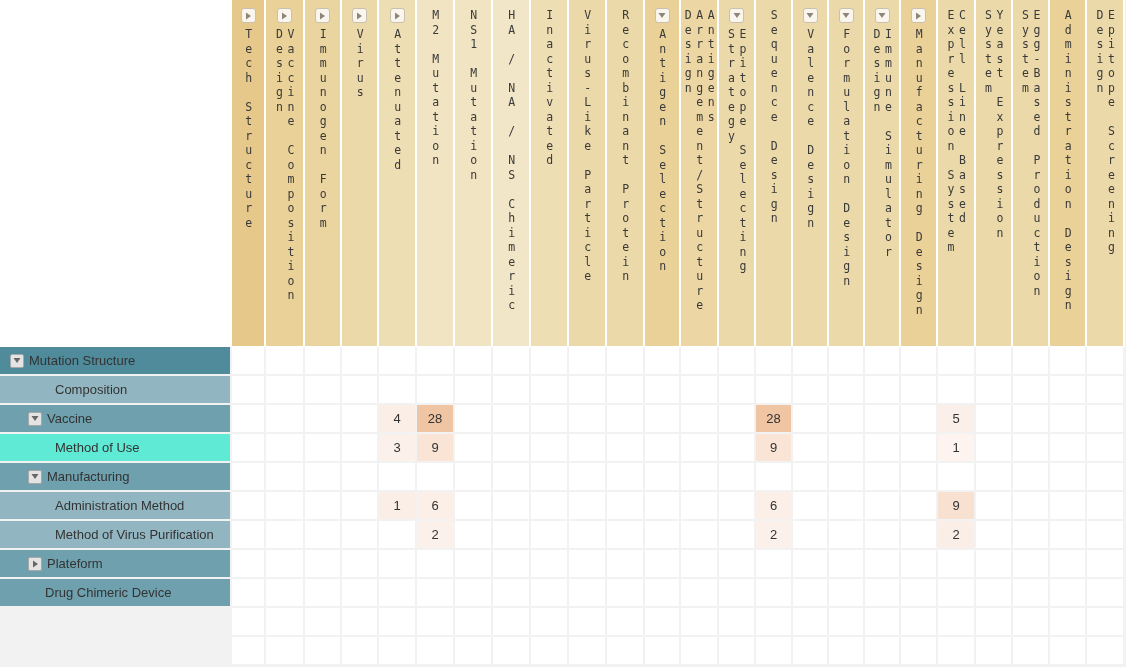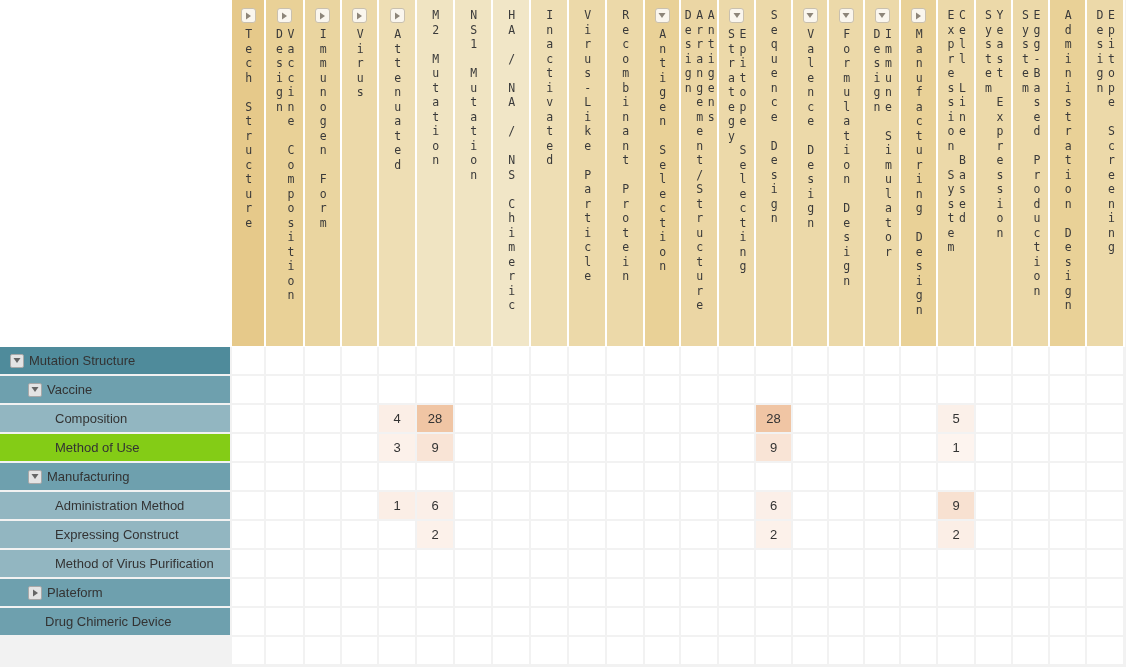--- a/index.html
+++ b/index.html
@@ -310,49 +310,46 @@
 
   <div id="rowheaders">
       <div class="rowhead" style="background: rgb(79, 139, 155); padding-left: 10px;">
         <span class="rtri">
           <svg width="8" height="7" viewBox="0 0 8 7">
             <polygon points="0.5,1 7.5,1 4,6" fill="#666666"></polygon>
           </svg>
         </span>
         <span class="rlabel">Mutation Structure</span>
       </div>
+      <div class="rowhead" style="background: rgb(146, 182, 193); padding-left: 55px;">
+        <span class="rlabel">Composition</span>
+      </div>
       <div class="rowhead" style="background: rgb(110, 160, 174); padding-left: 28px;">
         <span class="rtri">
           <svg width="8" height="7" viewBox="0 0 8 7">
             <polygon points="0.5,1 7.5,1 4,6" fill="#666666"></polygon>
           </svg>
         </span>
         <span class="rlabel">Vaccine</span>
       </div>
-      <div class="rowhead" style="background: rgb(146, 182, 193); padding-left: 55px;">
-        <span class="rlabel">Composition</span>
-      </div>
-      <div class="rowhead" style="background: #84cc16; padding-left: 55px;">
+      <div class="rowhead" style="background: #5eead4; padding-left: 55px;">
         <span class="rlabel">Method of Use</span>
       </div>
       <div class="rowhead" style="background: rgb(110, 160, 174); padding-left: 28px;">
         <span class="rtri">
           <svg width="8" height="7" viewBox="0 0 8 7">
             <polygon points="0.5,1 7.5,1 4,6" fill="#666666"></polygon>
           </svg>
         </span>
         <span class="rlabel">Manufacturing</span>
       </div>
       <div class="rowhead" style="background: rgb(146, 182, 193); padding-left: 55px;">
         <span class="rlabel">Administration Method</span>
       </div>
       <div class="rowhead" style="background: rgb(146, 182, 193); padding-left: 55px;">
-        <span class="rlabel">Expressing Construct</span>
-      </div>
-      <div class="rowhead" style="background: rgb(146, 182, 193); padding-left: 55px;">
         <span class="rlabel">Method of Virus Purification</span>
       </div>
       <div class="rowhead" style="background: rgb(110, 160, 174); padding-left: 28px;">
         <span class="rtri">
           <svg width="7" height="8" viewBox="0 0 7 8">
             <polygon points="1,0.5 6,4 1,7.5" fill="#666666"></polygon>
           </svg>
         </span>
         <span class="rlabel">Plateform</span>
       </div>

